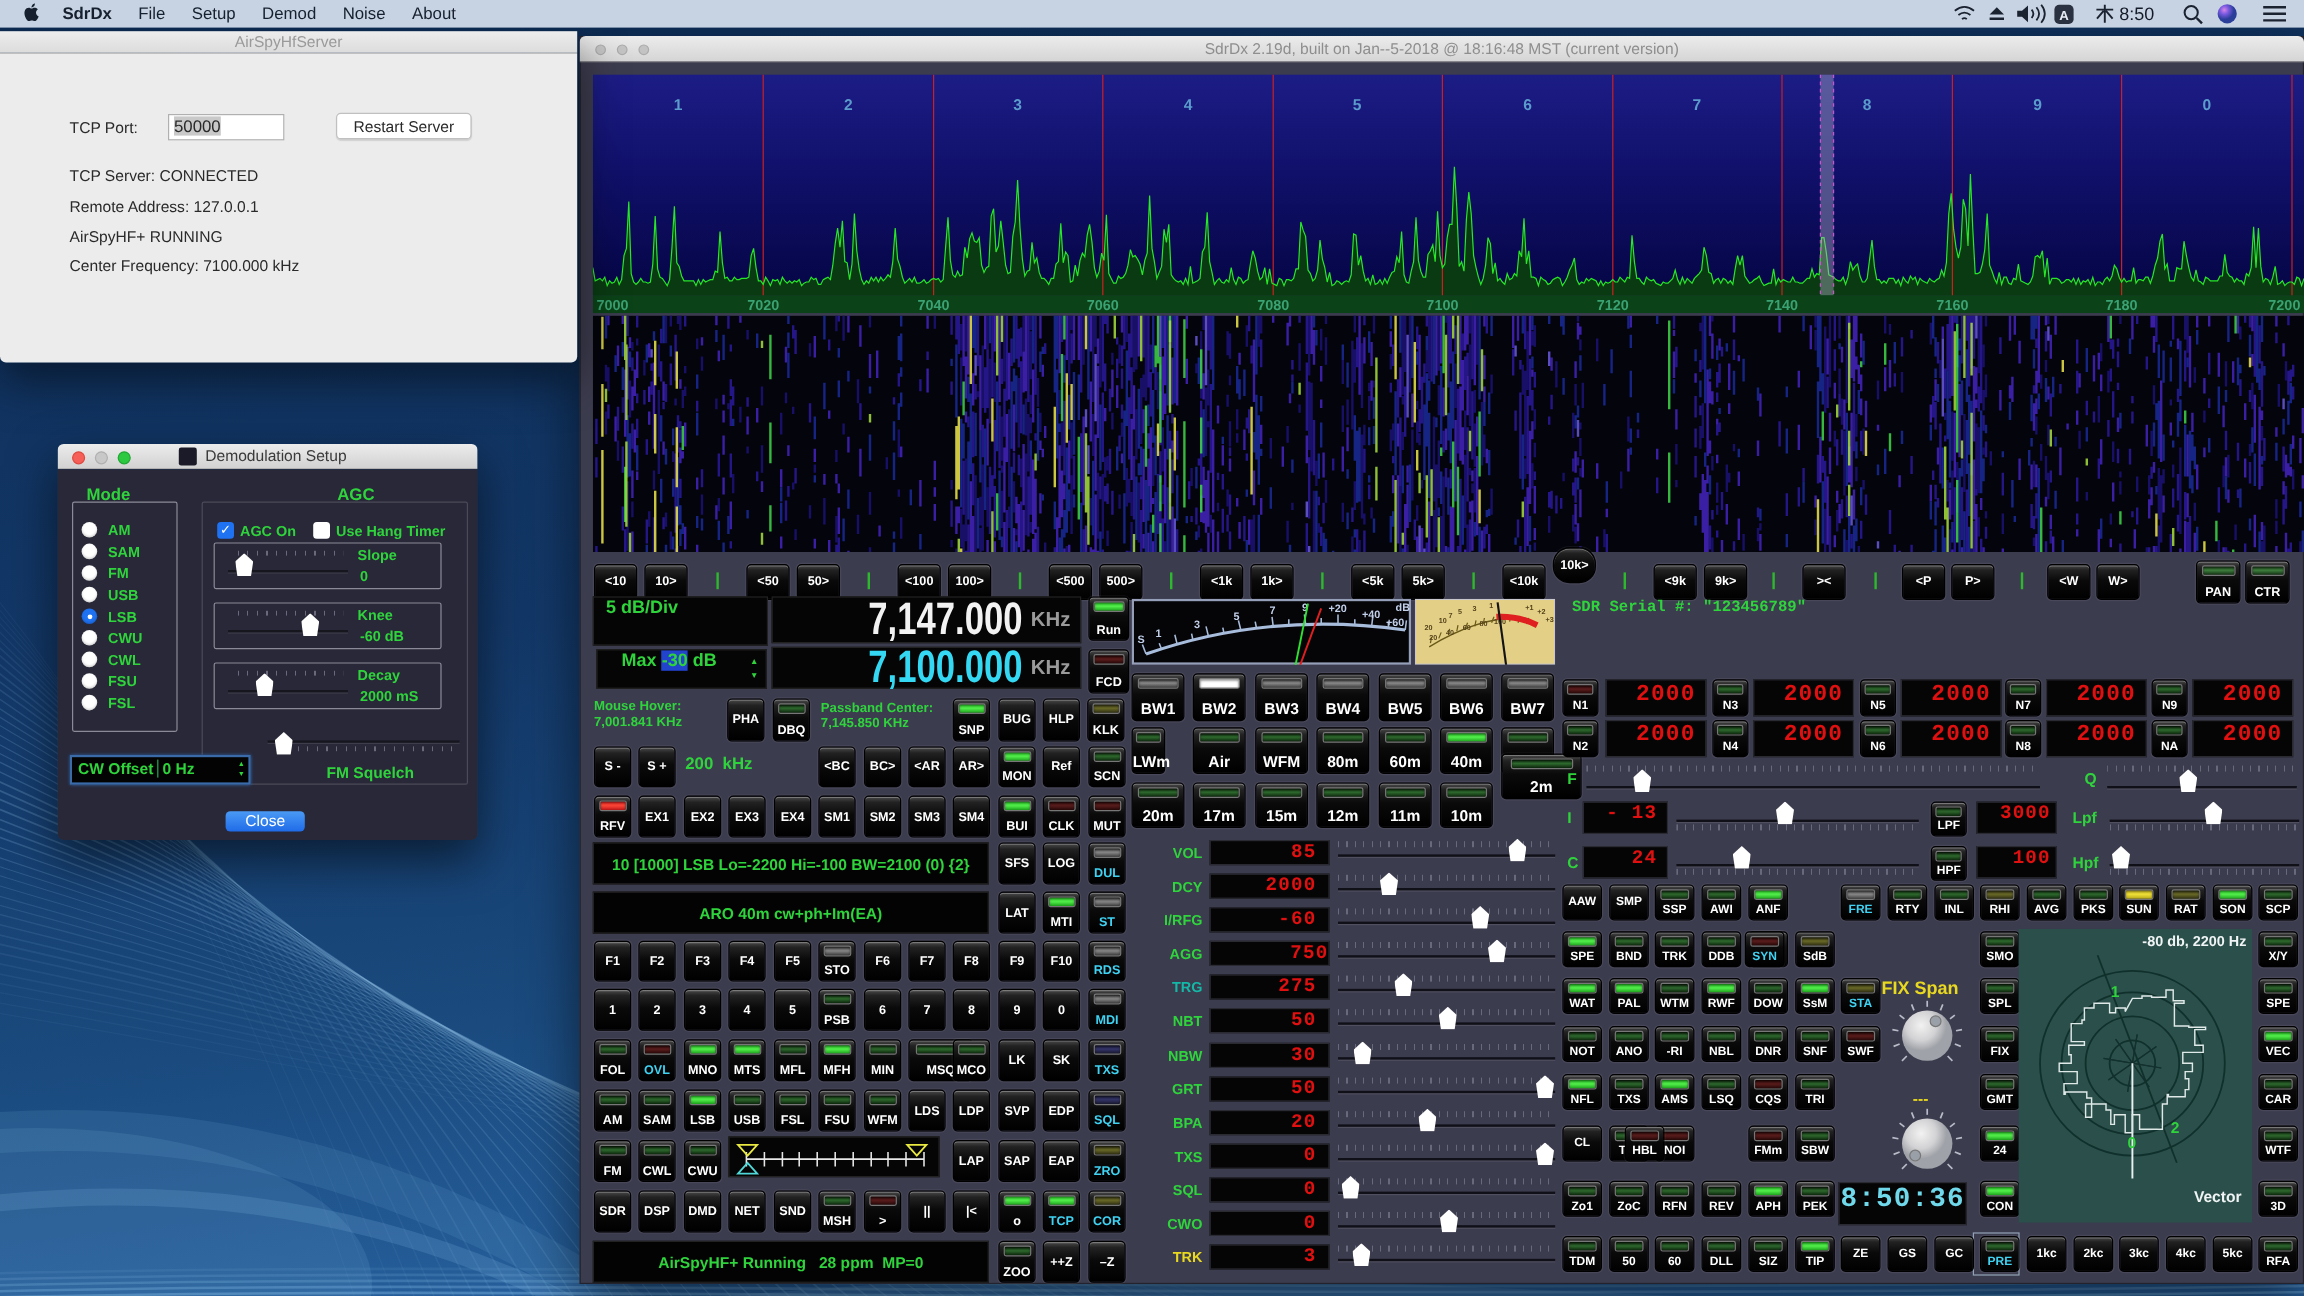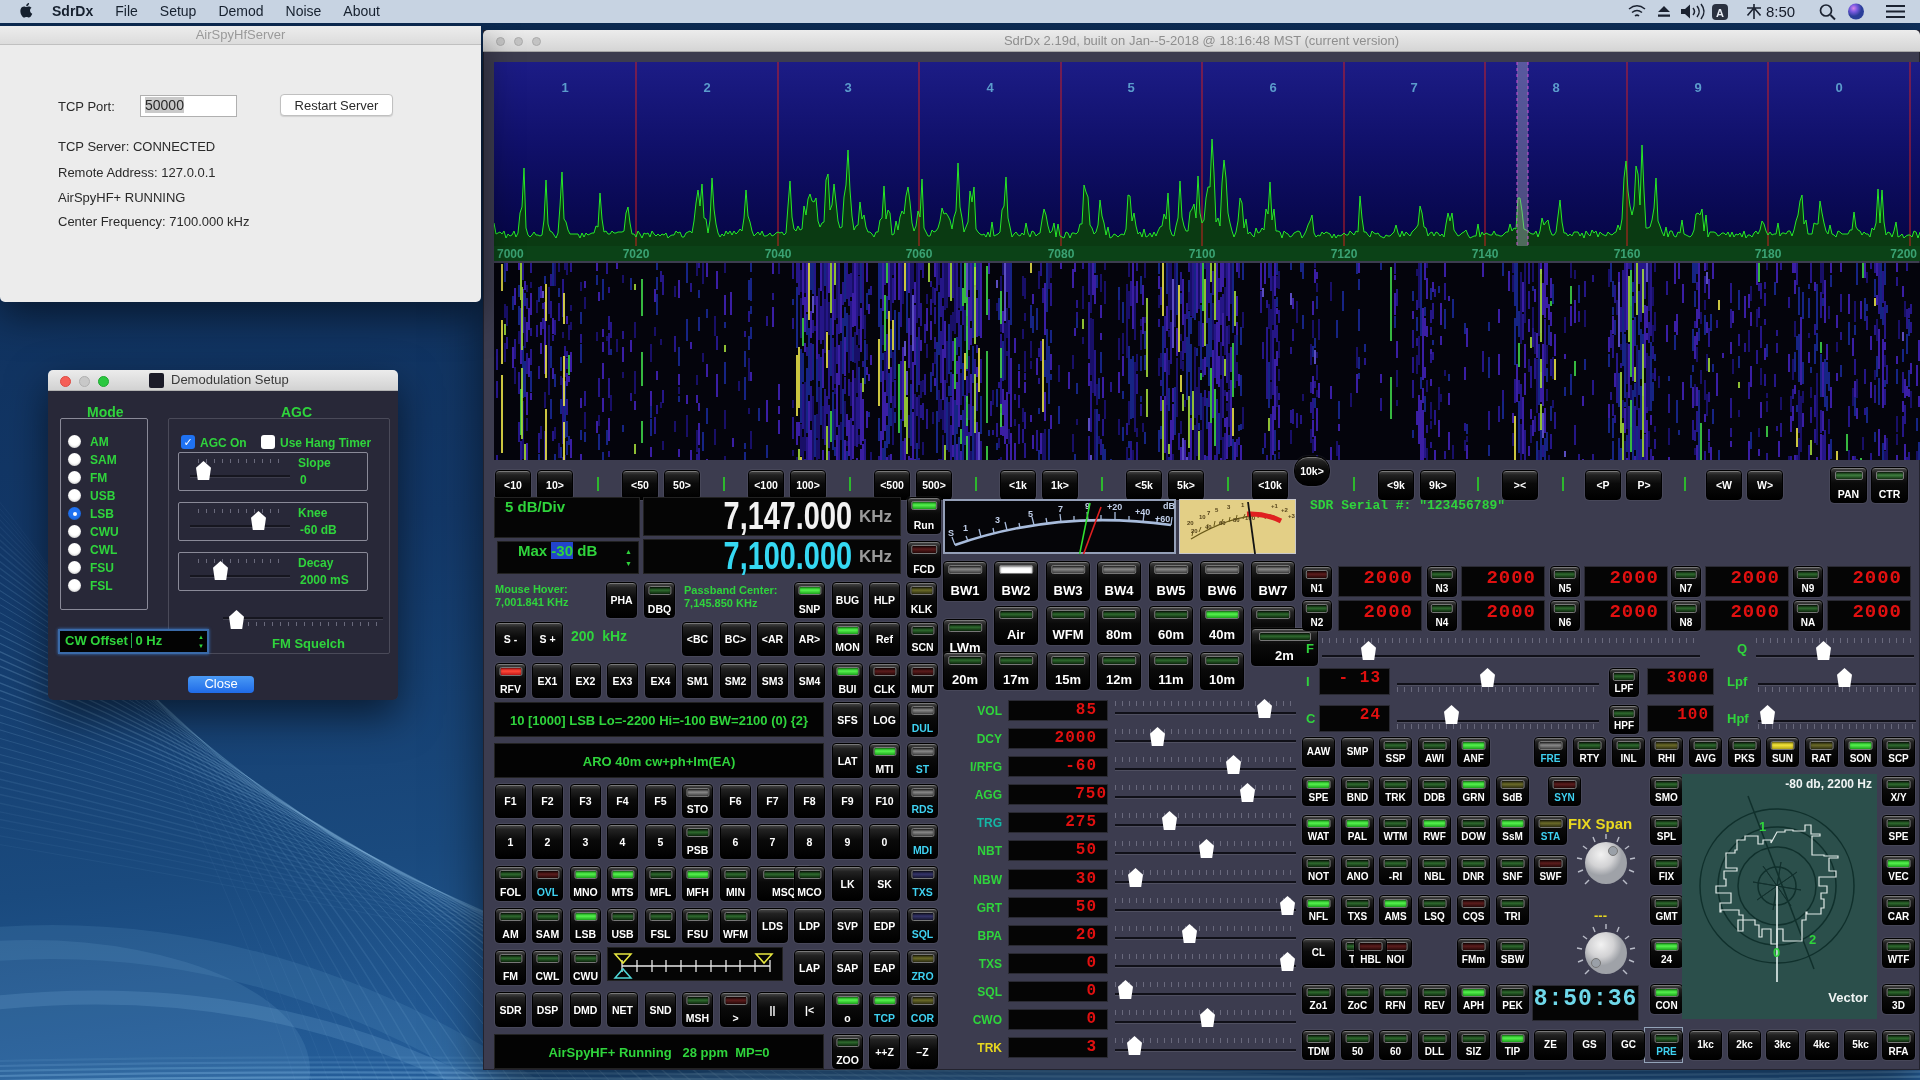--- a/index.html
+++ b/index.html
@@ -792,21 +792,21 @@
     <s class="s">BW5</s>
   </div>
 <div class="b" style="left:1200px;top:561px;width:44px;height:40px;font-size:13px;">
     <i class="l lgy"></i>
     <s class="s">BW6</s>
   </div>
 <div class="b" style="left:1251px;top:561px;width:44px;height:40px;font-size:13px;">
     <i class="l lgy"></i>
     <s class="s">BW7</s>
   </div>
-<div class="b" style="left:943px;top:619px;width:44px;height:39px;font-size:13px;">
+<div class="b" style="left:943px;top:606px;width:28px;height:39px;font-size:13px;">
     <i class="l lg"></i>
     <s class="s">LWm</s>
   </div>
 <div class="b" style="left:994px;top:606px;width:44px;height:39px;font-size:13px;">
     <i class="l lg"></i>
     <s class="s">Air</s>
   </div>
 <div class="b" style="left:1046px;top:606px;width:44px;height:39px;font-size:13px;">
     <i class="l lg"></i>
     <s class="s">WFM</s>
@@ -1016,21 +1016,21 @@
     <s class="s">DDB</s>
   </div>
 <div class="b" style="left:1457px;top:776px;width:33px;height:30px;font-size:10px;">
     <i class="l lG"></i>
     <s class="s">GRN</s>
   </div>
 <div class="b" style="left:1496px;top:776px;width:33px;height:30px;font-size:10px;">
     <i class="l lo"></i>
     <s class="s">SdB</s>
   </div>
-<div class="b" style="left:1548px;top:776px;width:33px;height:30px;font-size:10px;text-align:center;">
+<div class="b" style="left:1454px;top:776px;width:33px;height:30px;font-size:10px;text-align:center;">
     <i class="l lr"></i>
     <s class="s cy">SYN</s>
   </div>
 <div class="b" style="left:1650px;top:776px;width:33px;height:30px;font-size:10px;">
     <i class="l lg"></i>
     <s class="s">SMO</s>
   </div>
 <div class="b" style="left:1882px;top:776px;width:33px;height:30px;font-size:10px;">
     <i class="l lg"></i>
     <s class="s">X/Y</s>
@@ -1399,21 +1399,21 @@
   </div>
 <div id="demod">
     <div class="dt">
       <i class="c1"></i>
       <i class="c2"></i>
       <i class="c3"></i>
       <i class="dicon"></i>
       <span>Demodulation Setup</span>
     </div>
     <div class="dc">
-      <div class="gg" style="left:39px;top:13px">Mode</div>
+      <div class="gg" style="left:24px;top:13px">Mode</div>
       <div class="gg" style="left:233px;top:13px">AGC</div>
       <div class="gbox" style="left:12px;top:27px;width:88px;height:192px"></div>
       <div class="gbox" style="left:120px;top:27px;width:222px;height:236px;border-color:rgba(138,138,152,.35)"></div>
       <i class="radio" style="left:20px;top:44px"></i>
       <div class="gg2" style="left:42px;top:44px">AM</div>
       <i class="radio" style="left:20px;top:62px"></i>
       <div class="gg2" style="left:42px;top:62px">SAM</div>
       <i class="radio" style="left:20px;top:80px"></i>
       <div class="gg2" style="left:42px;top:80px">FM</div>
       <i class="radio" style="left:20px;top:98px"></i>

